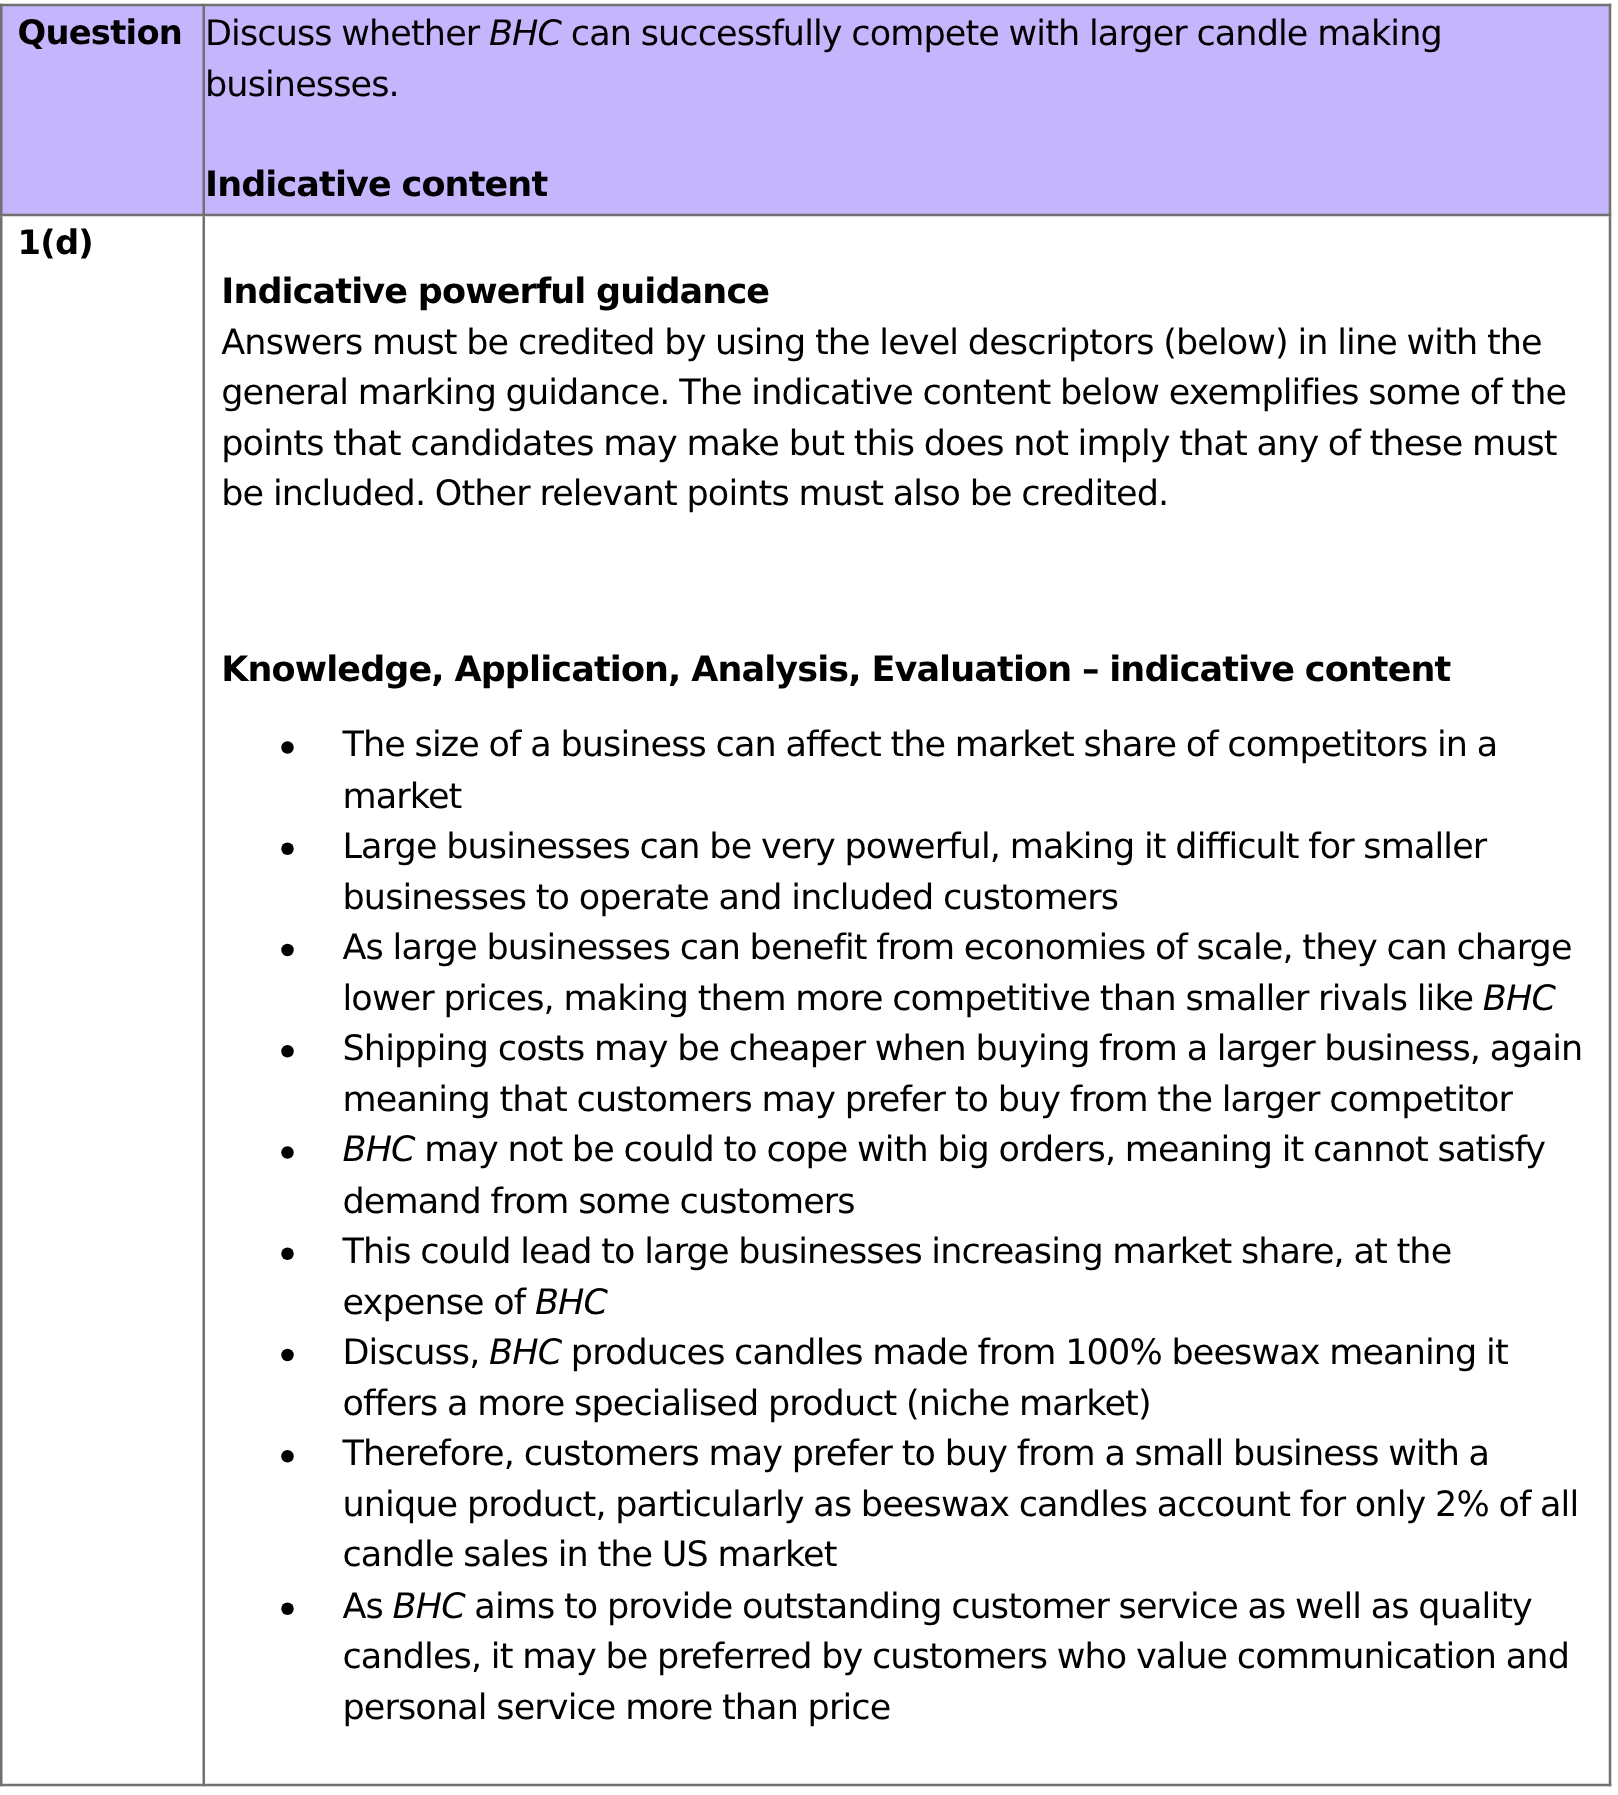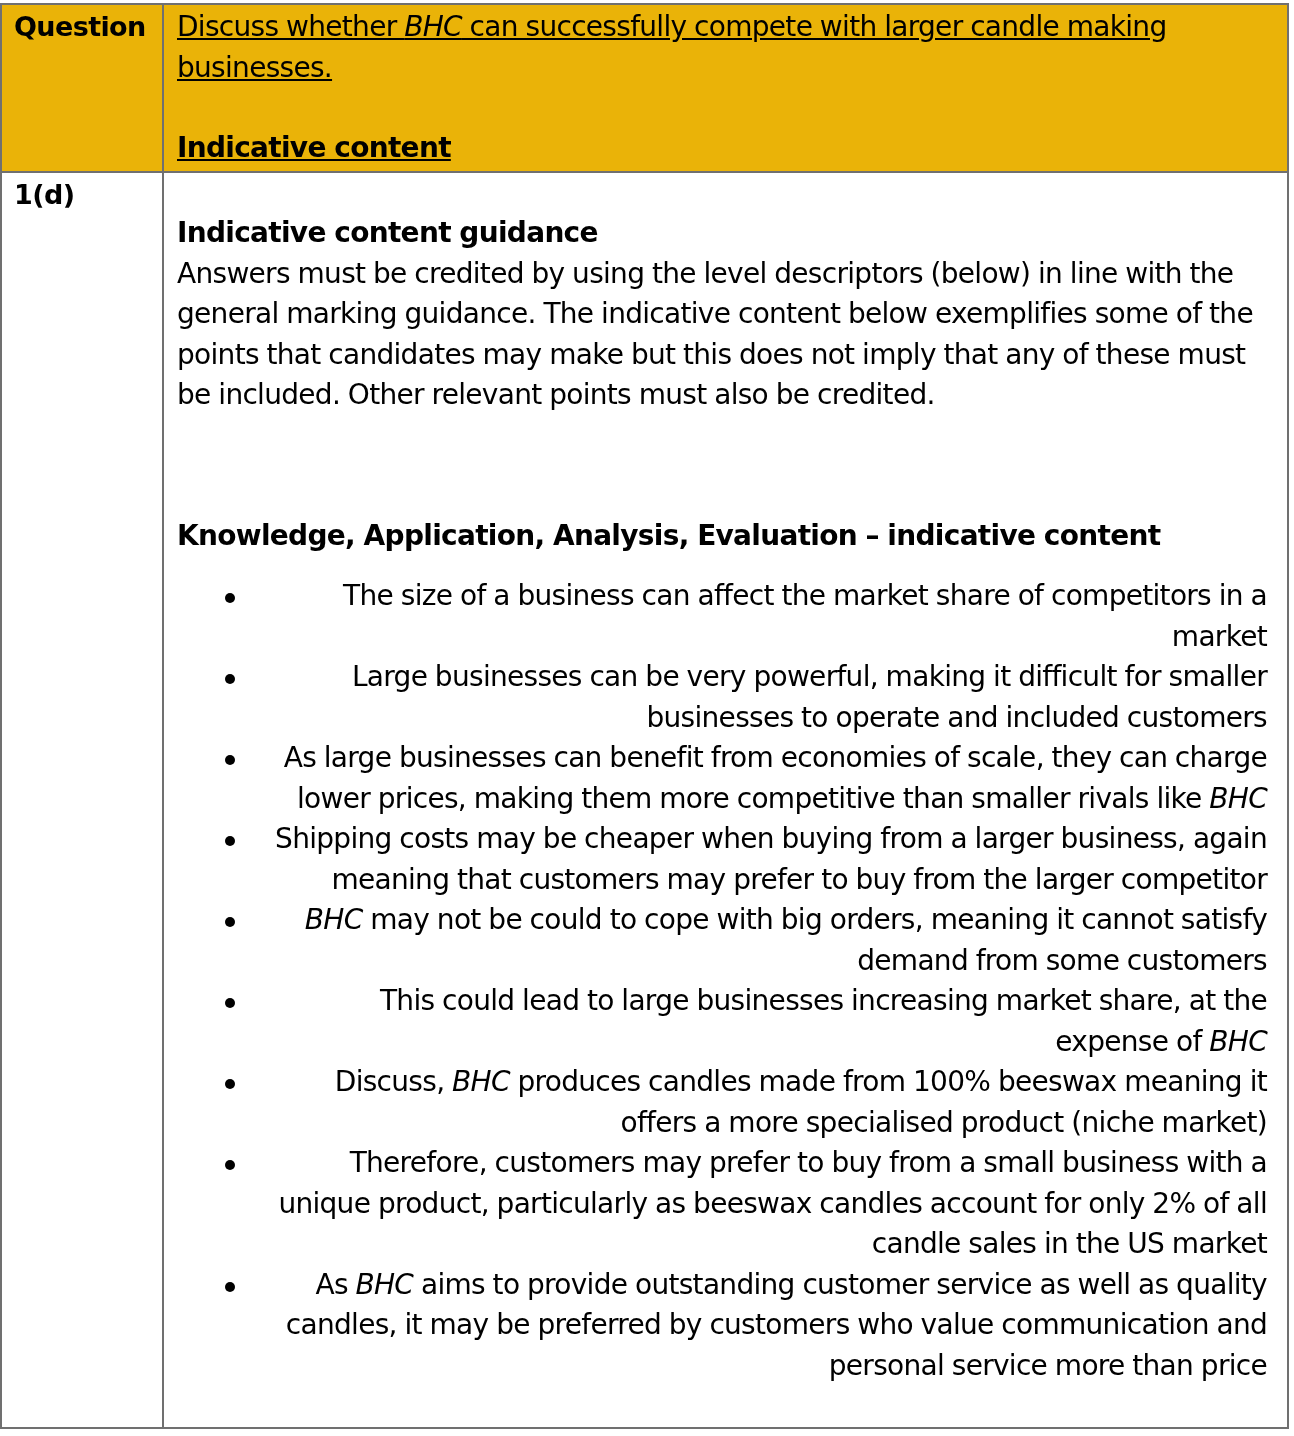--- a/index.html
+++ b/index.html
@@ -22,61 +22,58 @@
       width: 1289px;
       border-collapse: collapse;
       table-layout: fixed;
     }
     .table td {
       border: 2px solid #707070;
       vertical-align: top;
       padding: 0;
     }
     .table tr.head td {
-      background: #eab308;
+      background: #c4b5fd;
       height: 160px;
     }
     .col-left { width: 162px; }
     .left-cell {
       padding: 6px 0 0 12px !important;
       font-weight: bold;
       font-size: 27px;
       letter-spacing: -0.6px;
     }
     .txt {
       font-size: 28px;
       line-height: 40.5px;
       letter-spacing: -0.7px;
       word-spacing: -0.5px;
     }
     .head-text {
-      padding-left: 13px;
       padding-top: 2px;
-      text-decoration: underline;
     }
     .head-text .q { margin: 0; }
     .head-text .ic {
       margin: 40px 0 0 0;
       font-weight: bold;
     }
     .body-cell {
       padding: 0 20px 0 13px;
     }
     .section-title {
       font-weight: bold;
       margin: 0;
     }
     .guid-title { margin-top: 40px; }
     .para { margin: 0; }
     .kaae-title { margin-top: 100px; }
     ul.bullets {
       list-style: none;
       margin: 20px 0 0 0;
       padding: 0;
-      text-align: right;
     }
     ul.bullets li {
       position: relative;
       padding-left: 97px;
     }
     ul.bullets li .dot {
       position: absolute;
       left: 48px;
       top: 17px;
       width: 10px;
@@ -105,21 +102,21 @@
         <p class="ic">Indicative content</p>
       </div>
     </td>
   </tr>
   <tr class="body">
     <td class="left-cell" style="height:1248px;margin-left:45px;">
       <span>1(d)</span>
     </td>
     <td>
       <div class="body-cell txt">
-        <p class="section-title guid-title">Indicative content guidance</p>
+        <p class="section-title guid-title">Indicative powerful guidance</p>
         <p class="para">Answers must be credited by using the level descriptors (below) in line with the general marking guidance. The indicative content below exemplifies some of the points that candidates may make but this does not imply that any of these must be included. Other relevant points must also be credited.</p>
         <p class="section-title kaae-title">Knowledge, Application, Analysis, Evaluation – indicative content</p>
         <ul class="bullets">
           <li><span class="dot"></span><span>The size of a business can affect the market share of competitors in a market</span><em></em><span></span></li>
           <li><span class="dot"></span><span>Large businesses can be very powerful, making it difficult for smaller businesses to operate and included customers</span><em></em><span></span></li>
           <li><span class="dot"></span><span>As large businesses can benefit from economies of scale, they can charge lower prices, making them more competitive than smaller rivals like </span><em>BHC</em><span></span></li>
           <li><span class="dot"></span><span>Shipping costs may be cheaper when buying from a larger business, again meaning that customers may prefer to buy from the larger competitor</span><em></em><span></span></li>
           <li><span class="dot"></span><span></span><em>BHC</em><span> may not be could to cope with big orders, meaning it cannot satisfy demand from some customers</span></li>
           <li><span class="dot"></span><span>This could lead to large businesses increasing market share, at the expense of </span><em>BHC</em><span></span></li>
           <li><span class="dot"></span><span>Discuss, </span><em>BHC</em><span> produces candles made from 100% beeswax meaning it offers a more specialised product (niche market)</span></li>

